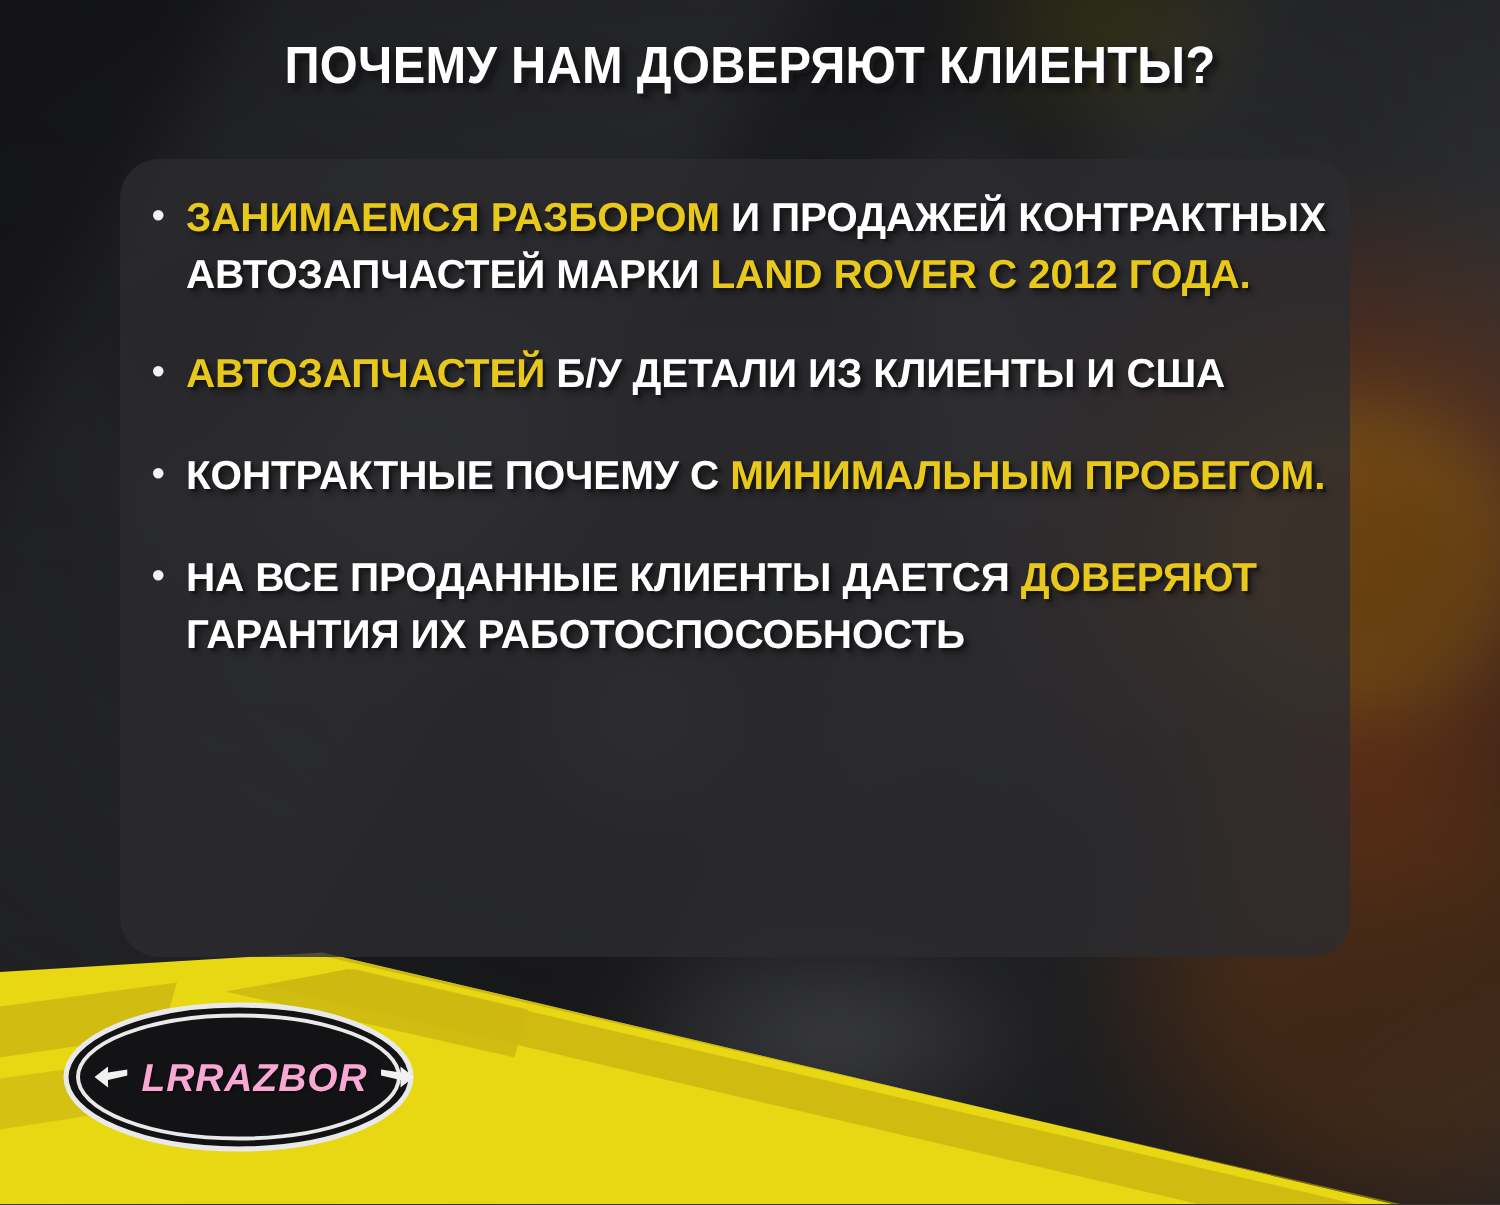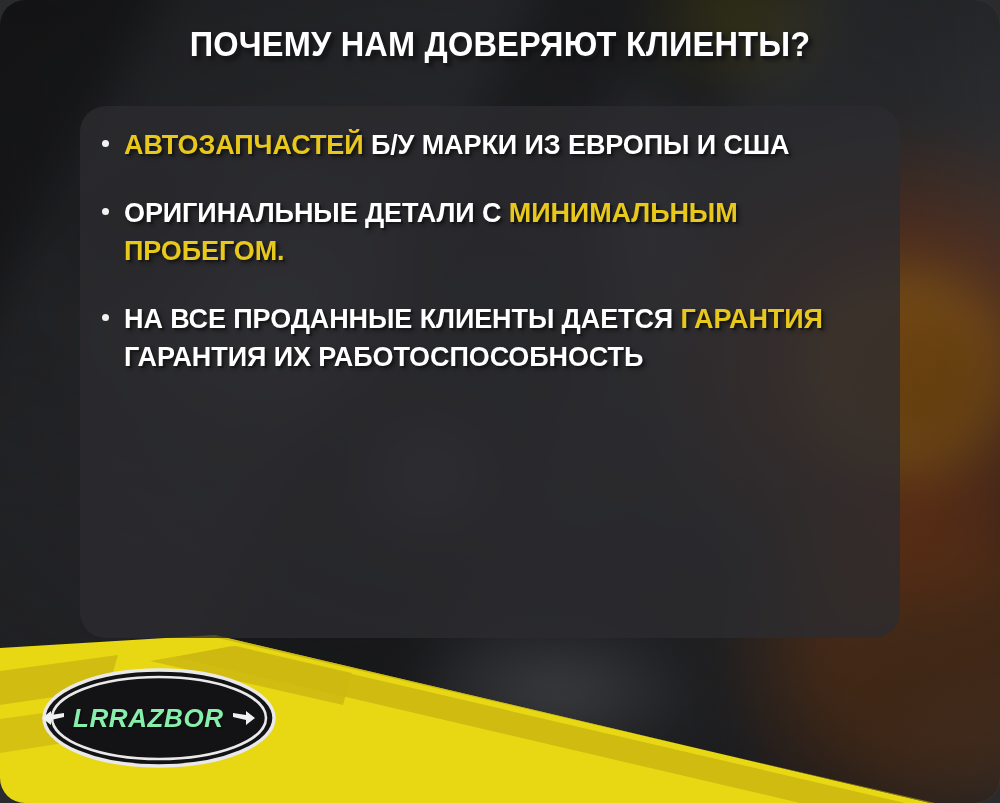--- a/index.html
+++ b/index.html
@@ -9,21 +9,20 @@
     background:#2b2b2e;
     font-family:"Liberation Sans", sans-serif;
     overflow:hidden;
   }
 
   #stage{
     position:relative;
     width:1000px; height:803px;
     overflow:hidden;
     background:#3a3a3e;
-    border-radius:25px;
   }
 
   
   #bg-photo{
     position:absolute; inset:-60px;
     background:
       radial-gradient(circle at 84% 47%, rgba(255,150,20,.62) 0 7%, rgba(255,90,10,.34) 12%, rgba(0,0,0,0) 23%),
       radial-gradient(circle at 85% 47%, rgba(30,30,34,.92) 0 4.6%, rgba(0,0,0,0) 6%),
       radial-gradient(circle at 86% 76%, rgba(255,120,20,.40) 0 8%, rgba(0,0,0,0) 17%),
       radial-gradient(ellipse 150px 120px at 70% 10%, rgba(232,216,20,.30), rgba(0,0,0,0) 70%),
@@ -109,23 +108,23 @@
   .hl{ color:#e9c81c; }
 
   
   #logo{
     position:absolute;
     left:42px; top:668px;
     width:234px; height:100px;
   }
   #logo-text{
     position:absolute; inset:0;
-    display:flex; align-items:center; justify-content:flex-start;
+    display:flex; align-items:center; justify-content:flex-end;
     gap:9px;
-    color:#86efac;
+    color:#f9a8d4;
     font-size:26px;
     font-weight:700;
     font-style:italic;
     letter-spacing:.6px;
     text-shadow:1px 1px 2px rgba(0,0,0,.6);
     pointer-events:none;
   }
   .arrow-l, .arrow-r{ display:inline-block; line-height:0; }
 </style>
 </head>
@@ -149,34 +148,38 @@
 
     <polygon points="215,92 930,260 935,260 218,95" fill="#b9a70f" opacity=".6"></polygon>
   </svg>
 
   <div id="panel"></div>
 
   <div id="title">ПОЧЕМУ НАМ ДОВЕРЯЮТ КЛИЕНТЫ?</div>
 
   <div id="bullets">
 
+    <div class="bullet-row">
+      <span class="bullet-dot"></span>
+      <div class="bullet-text" title="ЗАНИМАЕМСЯ РАЗБОРОМ И ПРОДАЖЕЙ КОНТРАКТНЫХ АВТОЗАПЧАСТЕЙ МАРКИ LAND ROVER С 2012 ГОДА."><span class="hl">ЗАНИМАЕМСЯ РАЗБОРОМ</span><span> И ПРОДАЖЕЙ КОНТРАКТНЫХ АВТОЗАПЧАСТЕЙ МАРКИ </span><span class="hl">LAND ROVER С 2012 ГОДА.</span></div>
+    </div>
 
     <div class="bullet-row" style="margin-bottom:30px;">
       <span class="bullet-dot"></span>
-      <div class="bullet-text" title="ОРИГИНАЛЬНЫЕ Б/У ДЕТАЛИ ИЗ ЕВРОПЫ И США"><span class="hl">АВТОЗАПЧАСТЕЙ</span><span> Б/У МАРКИ ИЗ ЕВРОПЫ И США</span></div>
+      <div class="bullet-text" title="ОРИГИНАЛЬНЫЕ Б/У ДЕТАЛИ ИЗ ЕВРОПЫ И США"><span class="hl">АВТОЗАПЧАСТЕЙ</span><span> Б/У ДЕТАЛИ ИЗ КЛИЕНТЫ И США</span></div>
     </div>
 
     <div class="bullet-row" style="margin-bottom:30px;">
       <span class="bullet-dot"></span>
-      <div class="bullet-text" title="КОНТРАКТНЫЕ ДЕТАЛИ С МИНИМАЛЬНЫМ ПРОБЕГОМ."><span>ОРИГИНАЛЬНЫЕ ДЕТАЛИ С </span><span class="hl">МИНИМАЛЬНЫМ ПРОБЕГОМ.</span></div>
+      <div class="bullet-text" title="КОНТРАКТНЫЕ ДЕТАЛИ С МИНИМАЛЬНЫМ ПРОБЕГОМ."><span>КОНТРАКТНЫЕ ПОЧЕМУ С </span><span class="hl">МИНИМАЛЬНЫМ ПРОБЕГОМ.</span></div>
     </div>
 
     <div class="bullet-row" style="margin-bottom:0;">
       <span class="bullet-dot"></span>
-      <div class="bullet-text" title="НА ВСЕ ПРОДАННЫЕ ЗАПЧАСТИ ДАЕТСЯ ГАРАНТИЯ ПРОВЕРИТЬ ИХ РАБОТОСПОСОБНОСТЬ"><span>НА ВСЕ ПРОДАННЫЕ КЛИЕНТЫ ДАЕТСЯ </span><span class="hl">ГАРАНТИЯ</span><span> ГАРАНТИЯ ИХ РАБОТОСПОСОБНОСТЬ</span></div>
+      <div class="bullet-text" title="НА ВСЕ ПРОДАННЫЕ ЗАПЧАСТИ ДАЕТСЯ ГАРАНТИЯ ПРОВЕРИТЬ ИХ РАБОТОСПОСОБНОСТЬ"><span>НА ВСЕ ПРОДАННЫЕ КЛИЕНТЫ ДАЕТСЯ </span><span class="hl">ДОВЕРЯЮТ</span><span> ГАРАНТИЯ ИХ РАБОТОСПОСОБНОСТЬ</span></div>
     </div>
 
   </div>
 
   <div id="logo">
     <svg viewBox="0 0 234 100" width="234" height="100">
       <ellipse cx="117" cy="50" rx="115" ry="48" fill="#131316" stroke="#e9e9ea" stroke-width="3.4"></ellipse>
       <ellipse cx="117" cy="50" rx="107" ry="41" fill="none" stroke="#e9e9ea" stroke-width="2.6"></ellipse>
       <ellipse cx="117" cy="50" rx="101" ry="36" fill="#131316" stroke="none"></ellipse>
     </svg>

